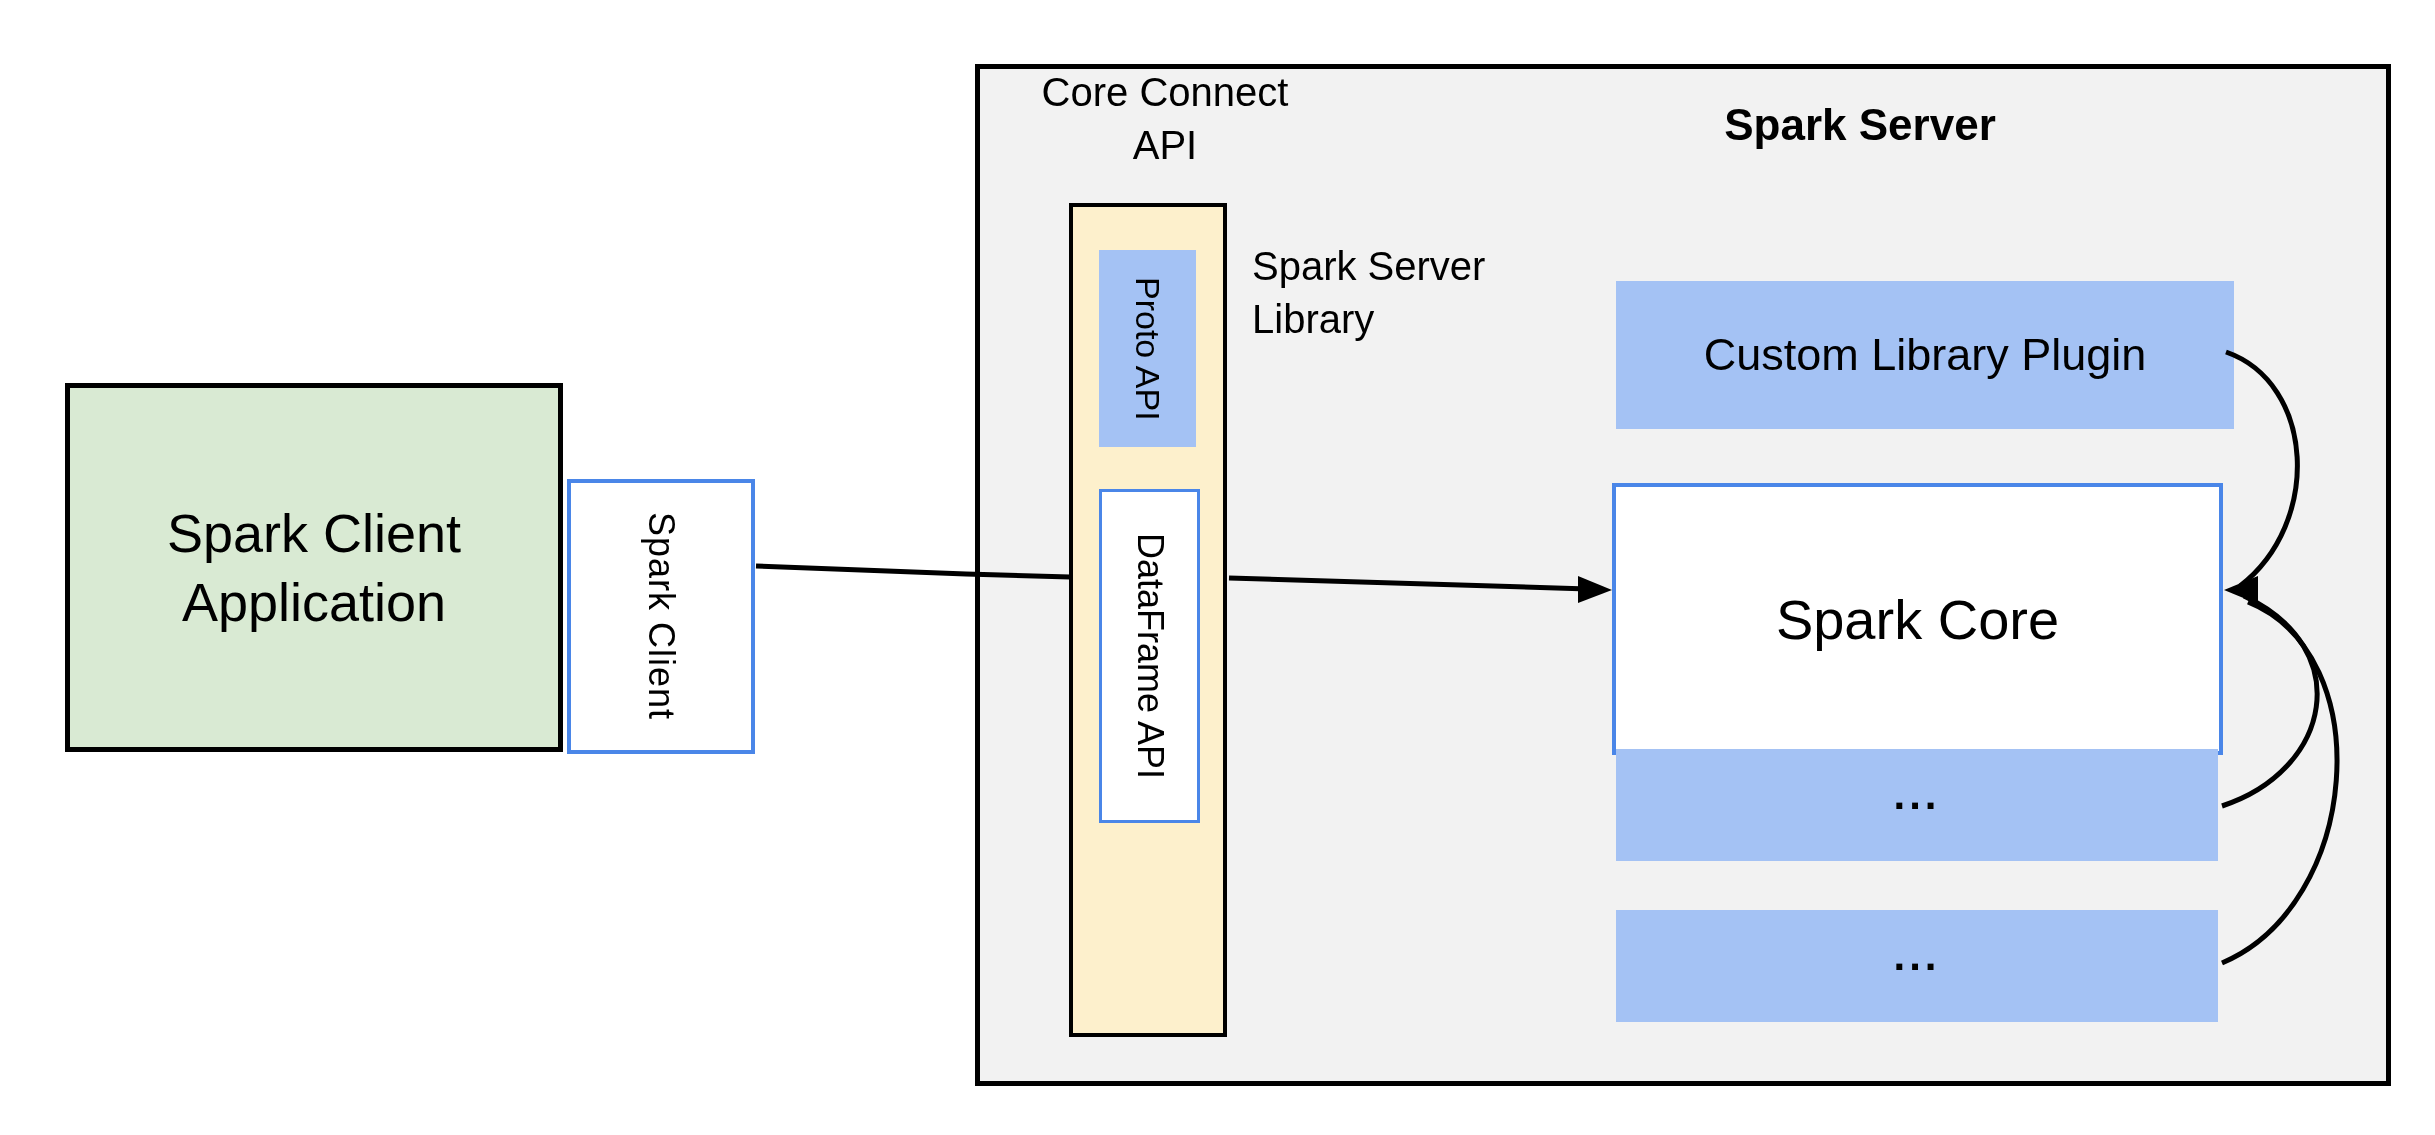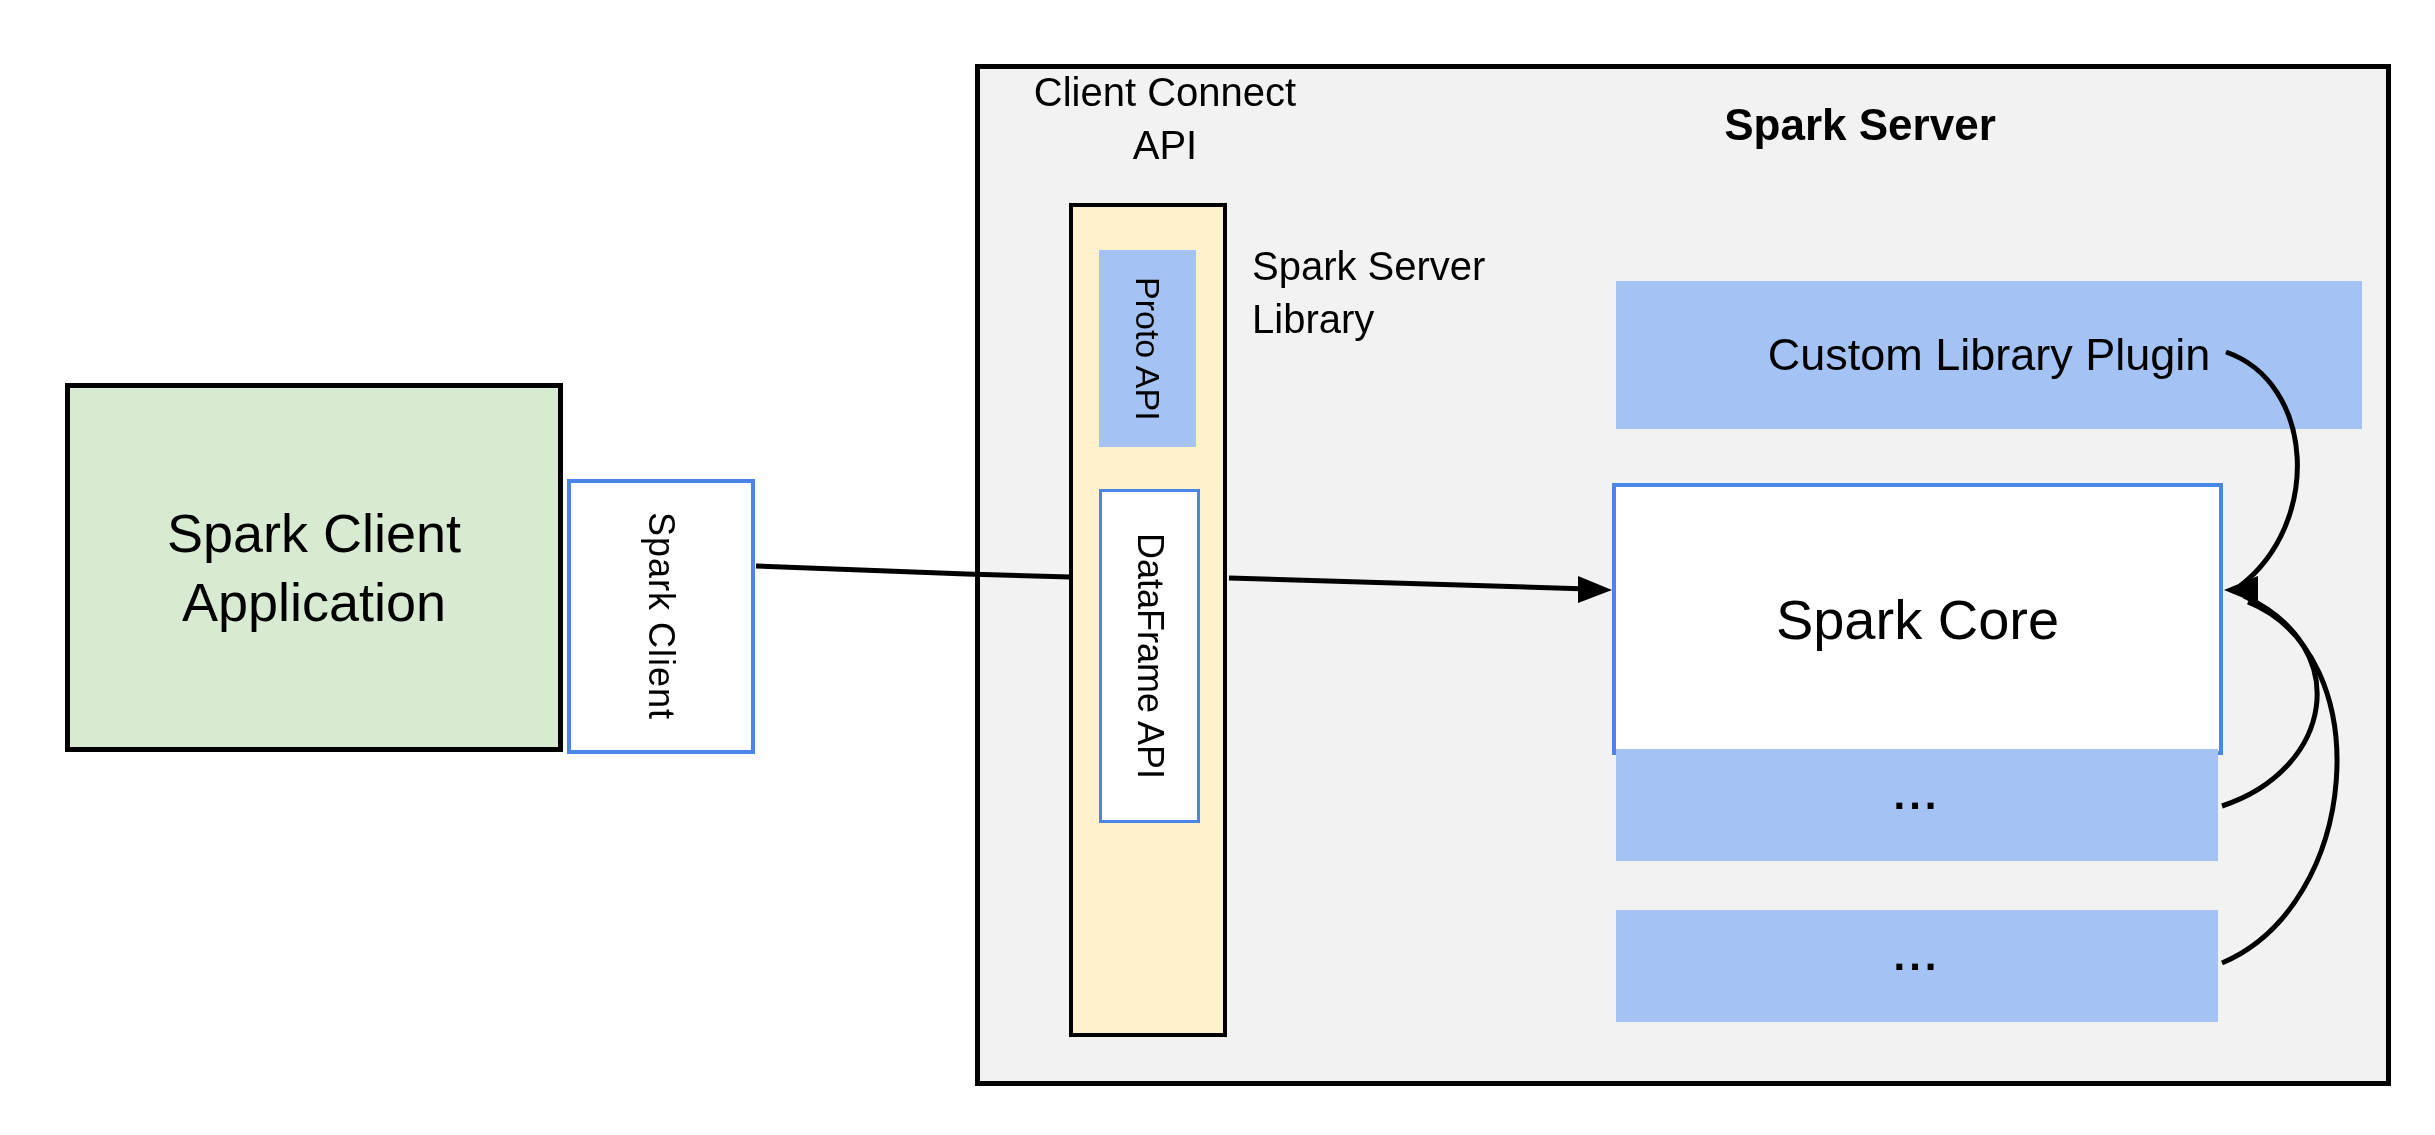--- a/index.html
+++ b/index.html
@@ -30,39 +30,39 @@
   
   .connect-api-label{left:980px;top:66px;width:370px;font-size:40px;line-height:53px;text-align:center;}
   .proto-box{left:1099px;top:250px;width:97px;height:197px;background:#a4c2f4;}
   .proto-box .vtext{font-size:34px;}
   .dataframe-box{left:1099px;top:489px;width:101px;height:334px;background:#ffffff;border:3px solid #4a86e8;}
   .dataframe-box .vtext{font-size:36px;}
   .server-library-label{left:1252px;top:240px;width:330px;font-size:40px;line-height:53px;text-align:left;}
 
   
   .server-title{left:1640px;top:100px;width:440px;font-size:44px;font-weight:bold;text-align:center;}
-  .clp-box{left:1616px;top:281px;width:746px;height:148px;background:#a4c2f4;font-size:45px;}
+  .clp-box{left:1616px;top:281px;width:618px;height:148px;background:#a4c2f4;font-size:45px;}
   .spark-core-box{left:1612px;top:483px;width:611px;height:272px;background:#ffffff;border:4px solid #4a86e8;font-size:56px;}
   .slot-box{left:1616px;width:602px;height:112px;background:#a4c2f4;}
   .slot-1{top:749px;}
   .slot-2{top:910px;}
   .dots{font-size:42px;font-weight:bold;letter-spacing:4px;transform:translateY(-10px);}
 
   
   svg.overlay{position:absolute;left:0;top:0;width:2435px;height:1135px;pointer-events:none;}
   svg.overlay path,svg.overlay polyline{stroke:#000;fill:none;}
 </style>
 </head>
 <body>
 
 <div id="canvas">
 
   <div class="abs gray-box" style="background-color: rgb(242, 242, 242);"></div>
 
-  <div class="abs connect-api-label preline">Client Connect
+  <div class="abs connect-api-label preline">Core Connect
 API</div>
 
   <div class="abs server-title">Spark Server</div>
 
   <div class="abs yellow-box" style="background-color: rgb(253, 240, 204);"></div>
 
   <div class="abs flexc proto-box" style="background-color: rgb(164, 194, 244);">
     <span class="vtext">Proto API</span>
   </div>
 

